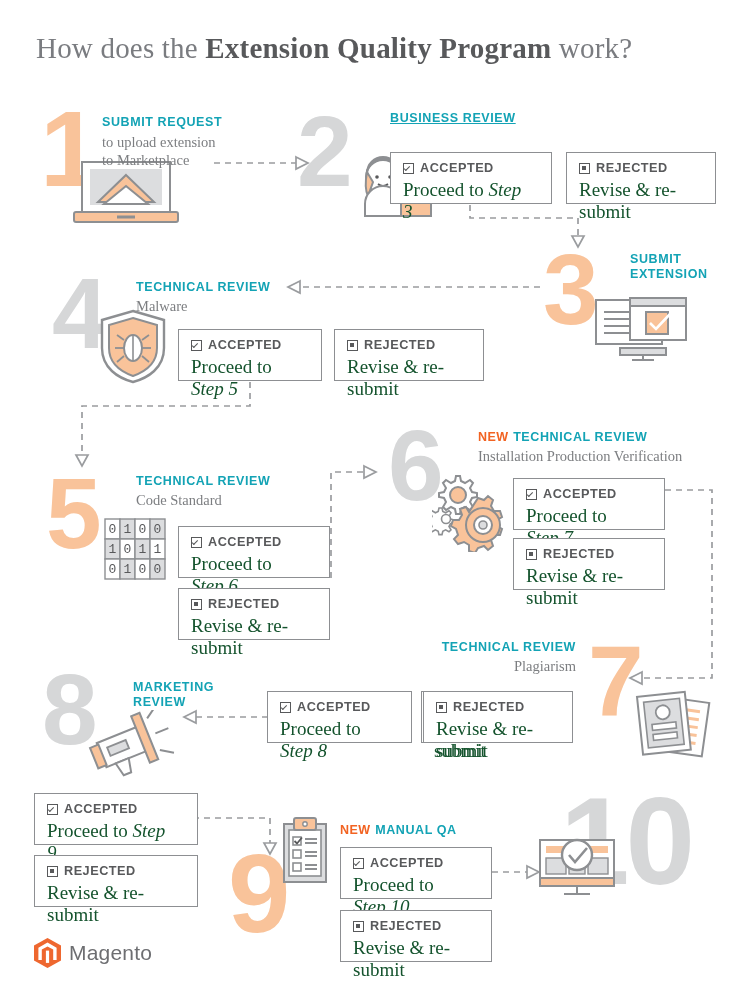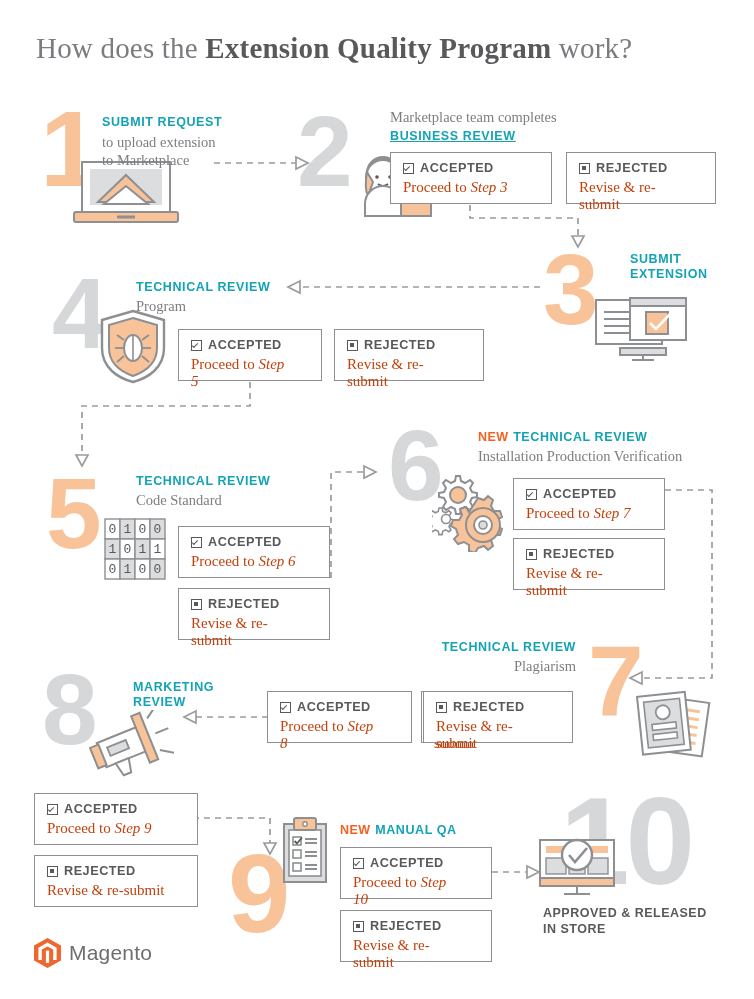--- a/index.html
+++ b/index.html
@@ -48,21 +48,21 @@
   .box{
     border:1.6px solid #8d8f92;background:#fff;
     box-sizing:border-box;padding:9px 28px 10px 12px;
   }
   .box .hd{
     font-size:12.7px;font-weight:bold;color:#58595b;letter-spacing:.5px;
     display:flex;align-items:center;gap:6px;line-height:1;
   }
   .box .bd{
     font-family:"Liberation Serif", serif;
-    font-size:15px;color:#c2410c;margin-top:4px;line-height:1.15;
+    font-size:19px;color:#14532d;margin-top:4px;line-height:1.15;
   }
   .box .bd i{font-style:italic;}
   .tick,.cross{
     display:inline-block;width:11px;height:11px;border:1.4px solid #58595b;
     position:relative;box-sizing:border-box;flex:0 0 auto;
   }
   .tick:after{
     content:"";position:absolute;left:2px;top:4.4px;width:5px;height:2.2px;
     border-left:1.6px solid #58595b;border-bottom:1.6px solid #58595b;
     transform:rotate(-45deg);transform-origin:left bottom;
@@ -157,21 +157,20 @@
     <path d="M12 21 a16 16 0 0 1 32 0 q-2 -14 -16 -14 t-16 14 z" fill="#f9c39a" stroke="#8d8f92" stroke-width="2"></path>
     <path d="M12 20 q-3 16 1 24 l5 -14 z" fill="#f9c39a" stroke="#8d8f92" stroke-width="2"></path>
     <path d="M44 20 q3 16 -1 24 l-5 -14 z" fill="#f9c39a" stroke="#8d8f92" stroke-width="2"></path>
     <circle cx="22" cy="25" r="1.8" fill="#58595b"></circle>
       <circle cx="35" cy="25" r="1.8" fill="#58595b"></circle>
     <path d="M23 32 q5 4 10 0" stroke="#58595b" stroke-width="1.7" fill="none"></path>
     <path d="M10 64 v-12 a18 18 0 0 1 36 0 v12 z" fill="#ffffff" stroke="#8d8f92" stroke-width="2"></path>
   </svg>
 
   <div class="abs" style="left:390px;top:108px;width:230px;">
-    <div class="lbl-sub">Marketplace team completes</div>
     <div class="lbl-teal" style="margin-top:3px;text-decoration:underline;">BUSINESS REVIEW</div>
   </div>
 
   <div class="abs box" style="left:390px;top:152px;width:162px;height:52px;">
     <div class="hd">
         <span class="tick"></span>
         <span>ACCEPTED</span>
       </div>
     <div class="bd"><span>Proceed to </span><i>Step 3</i></div>
   </div>
@@ -219,21 +218,21 @@
         <line x1="26" y1="40" x2="17" y2="40"></line>
         <line x1="26" y1="48" x2="19" y2="54"></line>
       <line x1="44" y1="32" x2="51" y2="27"></line>
         <line x1="44" y1="40" x2="53" y2="40"></line>
         <line x1="44" y1="48" x2="51" y2="54"></line>
     </g>
   </svg>
 
   <div class="abs" style="left:136px;top:280px;width:200px;">
     <div class="lbl-teal">TECHNICAL REVIEW</div>
-    <div class="lbl-sub" style="margin-top:2px;">Program</div>
+    <div class="lbl-sub" style="margin-top:2px;">Malware</div>
   </div>
 
   <div class="abs box" style="left:178px;top:329px;width:144px;height:52px;">
     <div class="hd">
         <span class="tick"></span>
         <span>ACCEPTED</span>
       </div>
     <div class="bd"><span>Proceed to </span><i>Step 5</i></div>
   </div>
   <div class="abs box" style="left:334px;top:329px;width:150px;height:52px;">
@@ -478,24 +477,20 @@
     <rect x="10" y="20" width="20" height="16" fill="#dcdddf" stroke="#8d8f92" stroke-width="1.4"></rect>
     <rect x="33" y="20" width="16" height="16" fill="#dcdddf" stroke="#8d8f92" stroke-width="1.4"></rect>
     <rect x="52" y="20" width="20" height="16" fill="#dcdddf" stroke="#8d8f92" stroke-width="1.4"></rect>
     <rect x="4" y="40" width="74" height="8" fill="#f9c39a" stroke="#8d8f92" stroke-width="2"></rect>
     <line x1="41" y1="48" x2="41" y2="56" stroke="#8d8f92" stroke-width="2"></line>
     <line x1="28" y1="56" x2="54" y2="56" stroke="#8d8f92" stroke-width="2"></line>
     <circle cx="41" cy="17" r="15" fill="#ffffff" stroke="#8d8f92" stroke-width="2.4"></circle>
     <path d="M33 17 l6 7 l12 -14" fill="none" stroke="#8d8f92" stroke-width="2.6"></path>
   </svg>
 
-  <div class="abs lbl-dark" style="left:543px;top:906px;width:210px;">
-    <div>APPROVED &amp; RELEASED</div>
-    <div>IN STORE</div>
-  </div>
 
   <div class="abs magento">
     <svg width="27" height="30" viewBox="0 0 27 30">
       <path d="M13.5 0 L27 7.6 v14.8 L13.5 30 L0 22.4 V7.6 Z" fill="#ee672f"></path>
       <path d="M13.5 4.6 L22.6 9.7 v12.2 h-3.4 V11.6 L13.5 8.4 L7.8 11.6 v10.3 H4.4 V9.7 Z" fill="#ffffff"></path>
       <rect x="11.9" y="12.6" width="3.2" height="12.3" fill="#ffffff"></rect>
     </svg>
     <div class="word">Magento</div>
   </div>
 

